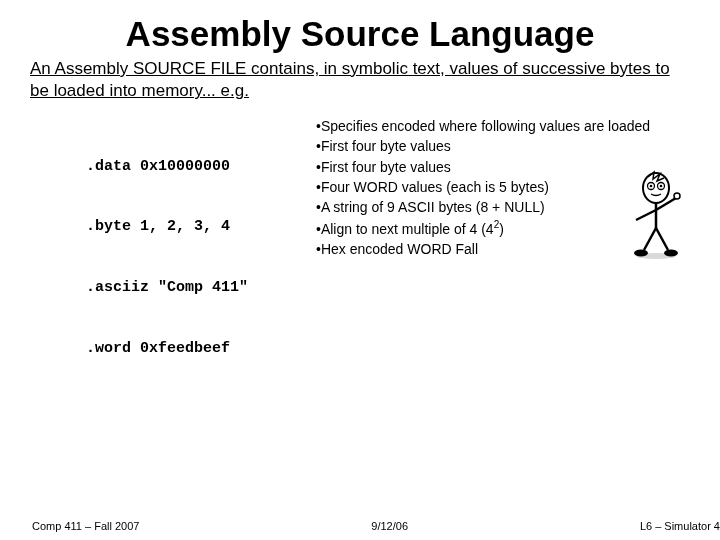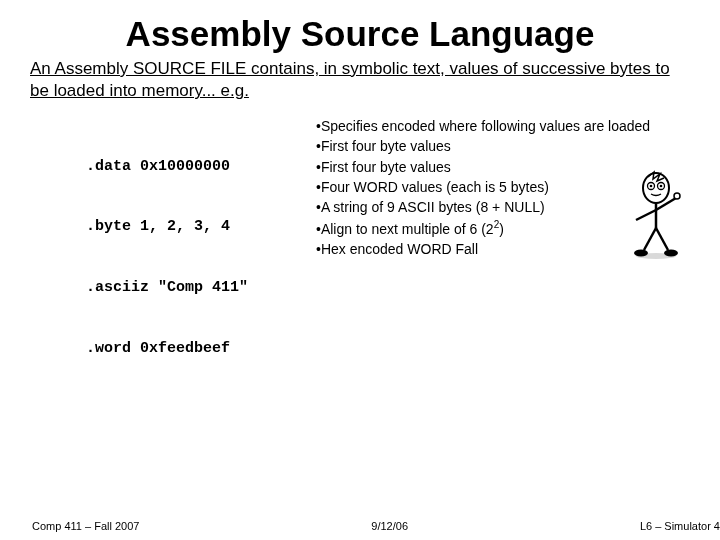--- a/index.html
+++ b/index.html
@@ -77,21 +77,21 @@
     <div>.byte 1, 2, 3, 4</div>
     <div>.asciiz "Comp 411"</div>
     <div>.word 0xfeedbeef</div>
   </div>
   <div class="notes-col">
     <div class="row">•Specifies encoded where following values are loaded</div>
     <div class="row">•First four byte values</div>
     <div class="row">•First four byte values</div>
     <div class="row">•Four WORD values  (each is 5 bytes)</div>
     <div class="row">•A string of 9 ASCII bytes (8 + NULL)</div>
-    <div class="row"><span>•Align to next multiple of 6 (2</span><span class="sup">2</span><span>)</span></div>
+    <div class="row"><span>•Align to next multiple of 4 (4</span><span class="sup">2</span><span>)</span></div>
     <div class="row">•Hex encoded WORD Fall</div>
   </div>
 </div>
 
 <svg class="mascot" viewBox="0 0 60 90">
   <ellipse cx="30" cy="18" rx="13" ry="15" fill="#fff" stroke="#000" stroke-width="2"></ellipse>
   <circle cx="25" cy="16" r="3.5" fill="#fff" stroke="#000" stroke-width="1.3"></circle>
   <circle cx="35" cy="16" r="3.5" fill="#fff" stroke="#000" stroke-width="1.3"></circle>
   <circle cx="25" cy="16" r="1.3" fill="#000"></circle>
   <circle cx="35" cy="16" r="1.3" fill="#000"></circle>

